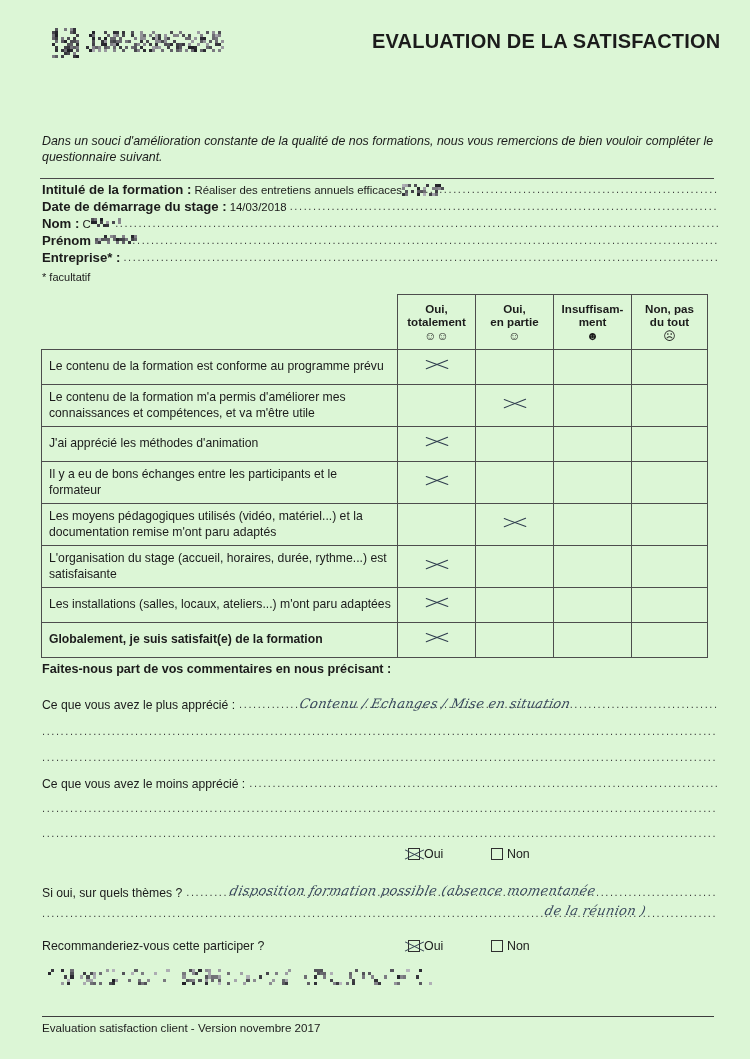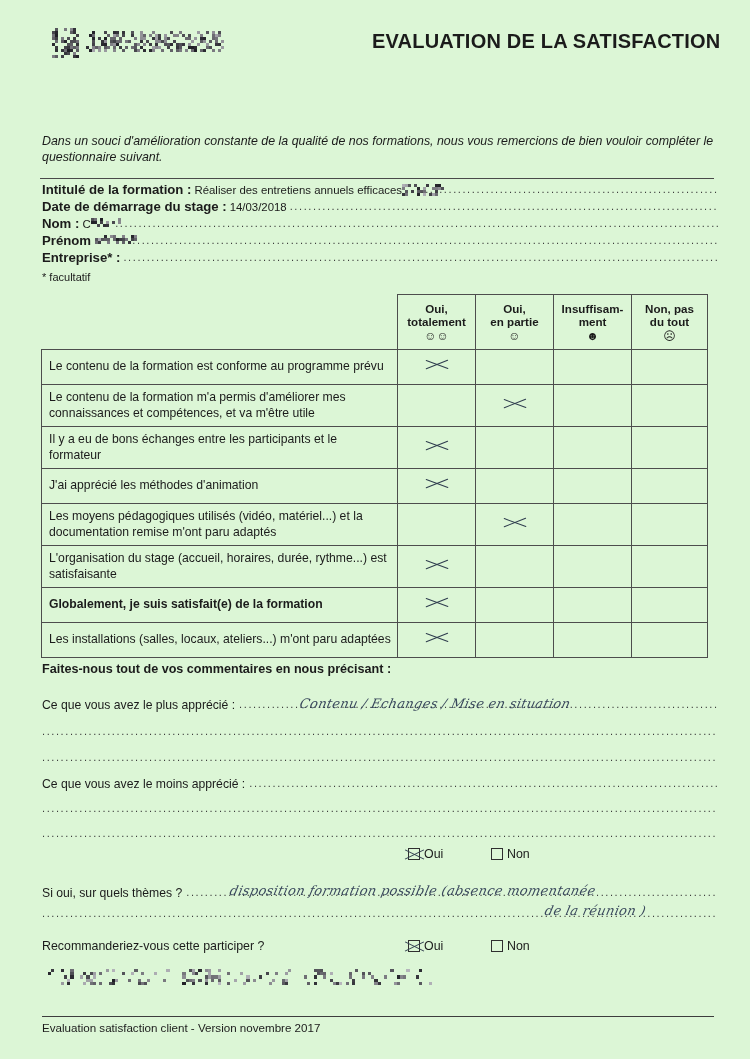--- a/index.html
+++ b/index.html
@@ -680,66 +680,66 @@
             <td class="acell"></td>
           </tr>
           <tr>
             <td class="qcell">Le contenu de la formation m'a permis d'améliorer mes connaissances et compétences, et va m'être utile</td>
             <td class="acell"></td>
             <td class="acell"><span class="xmark"></span></td>
             <td class="acell"></td>
             <td class="acell"></td>
           </tr>
           <tr>
-            <td class="qcell">Il y a eu de bons échanges entre les participants et le formateur</td>
+            <td class="qcell">J'ai apprécié les méthodes d'animation</td>
             <td class="acell"><span class="xmark"></span></td>
             <td class="acell"></td>
             <td class="acell"></td>
             <td class="acell"></td>
           </tr>
           <tr>
-            <td class="qcell">J'ai apprécié les méthodes d'animation</td>
+            <td class="qcell">Il y a eu de bons échanges entre les participants et le formateur</td>
             <td class="acell"><span class="xmark"></span></td>
             <td class="acell"></td>
             <td class="acell"></td>
             <td class="acell"></td>
           </tr>
           <tr>
             <td class="qcell">Les moyens pédagogiques utilisés (vidéo, matériel...) et la documentation remise m'ont paru adaptés</td>
             <td class="acell"></td>
             <td class="acell"><span class="xmark"></span></td>
             <td class="acell"></td>
             <td class="acell"></td>
           </tr>
           <tr>
             <td class="qcell">L'organisation du stage (accueil, horaires, durée, rythme...) est satisfaisante</td>
             <td class="acell"><span class="xmark"></span></td>
             <td class="acell"></td>
             <td class="acell"></td>
             <td class="acell"></td>
           </tr>
           <tr>
-            <td class="qcell bold">Globalement, je suis satisfait(e) de la formation</td>
+            <td class="qcell">Les installations (salles, locaux, ateliers...) m'ont paru adaptées</td>
             <td class="acell"><span class="xmark"></span></td>
             <td class="acell"></td>
             <td class="acell"></td>
             <td class="acell"></td>
           </tr>
           <tr>
-            <td class="qcell">Les installations (salles, locaux, ateliers...) m'ont paru adaptées</td>
+            <td class="qcell bold">Globalement, je suis satisfait(e) de la formation</td>
             <td class="acell"><span class="xmark"></span></td>
             <td class="acell"></td>
             <td class="acell"></td>
             <td class="acell"></td>
           </tr>
         </tbody>
     </table>
   </div>
 
-  <div class="comments-title">Faites-nous tout de vos commentaires en nous précisant :</div>
+  <div class="comments-title">Faites-nous part de vos commentaires en nous précisant :</div>
 
   <div class="cline" style="top:698px;">
     <span class="lead">Ce que vous avez le plus apprécié :</span>
     <span class="fill">....................................................................................................................................................................................</span>
   </div>
   <div class="hand" style="left:300px; top:696px;">Contenu / Echanges / Mise en situation</div>
 
   <div class="cline" style="top:726px;">
     <span class="fill" style="padding-left:0;">....................................................................................................................................................................................</span>
   </div>

